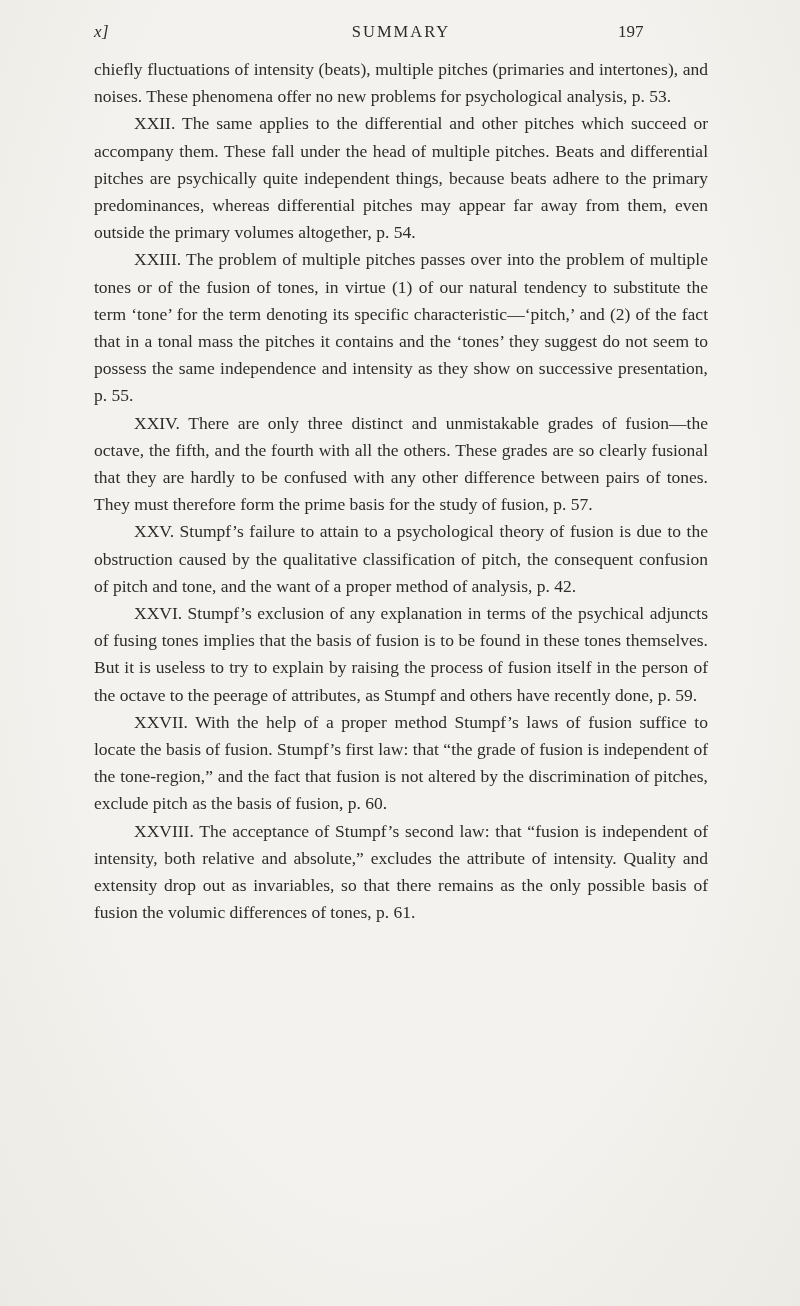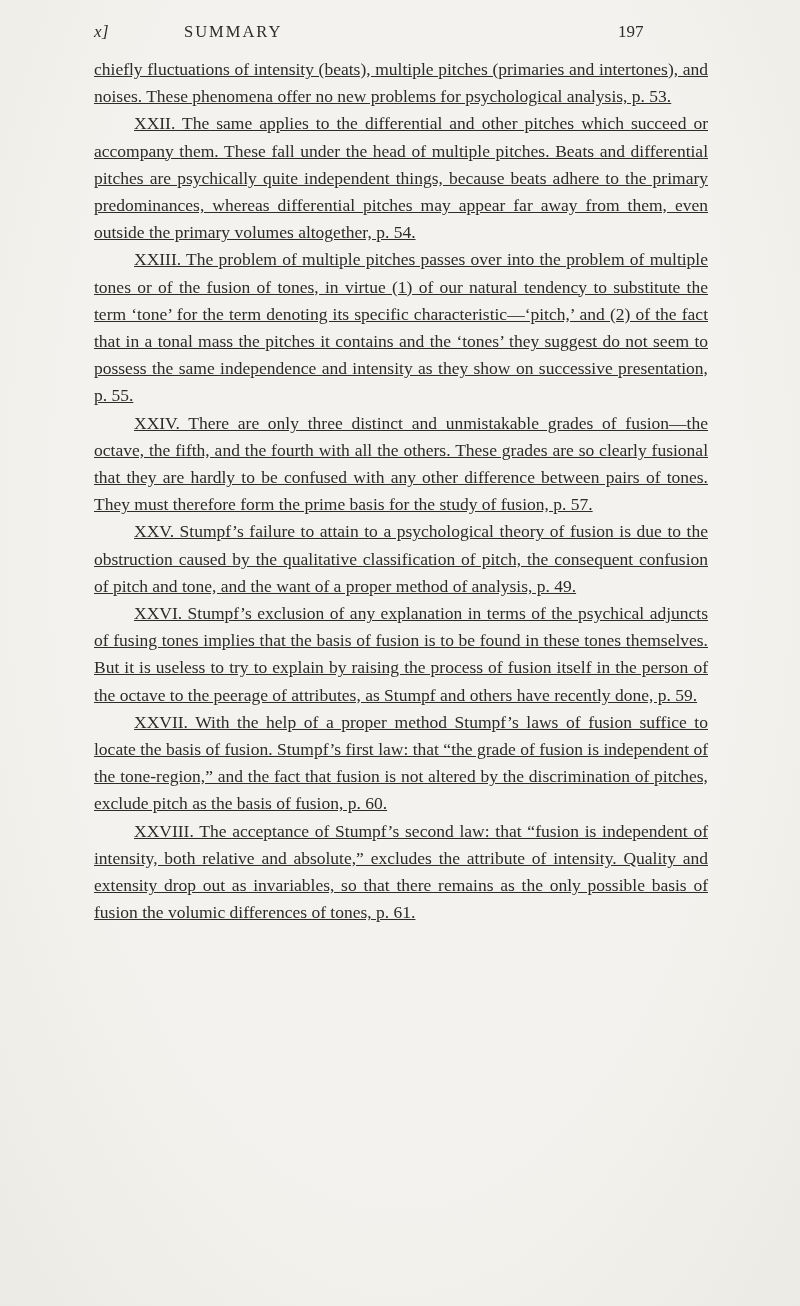--- a/index.html
+++ b/index.html
@@ -30,36 +30,36 @@
     margin-bottom: 14px;
   }
   .running-head .folio-left {
     width: 90px;
     text-align: left;
     font-style: italic;
     letter-spacing: 0.5px;
   }
   .running-head .head-title {
     flex: 1;
+    text-align: center;
     letter-spacing: 2px;
     font-size: 16.5px;
   }
   .running-head .folio-right {
     width: 90px;
   }
   .body-text {
     font-size: 17.5px;
     line-height: 27.2px;
     text-align: justify;
     text-justify: inter-word;
   }
   .body-text p {
     margin: 0;
     padding: 0;
-    text-decoration: underline;
   }
   .body-text p.indented {
     text-indent: 40px;
   }
 </style>
 </head>
 <body>
 
 <div class="page">
 
@@ -67,19 +67,19 @@
     <span class="folio-left">x]</span>
     <span class="head-title">SUMMARY</span>
     <span class="folio-right">197</span>
   </div>
 
   <div class="body-text">
     <p class="continuation">chiefly fluctuations of intensity (beats), multiple pitches (primaries and intertones), and noises. These phenomena offer no new problems for psychological analysis, p. 53.</p>
     <p class="indented">XXII. The same applies to the differential and other pitches which succeed or accompany them. These fall under the head of multiple pitches. Beats and differential pitches are psychically quite independent things, because beats adhere to the primary predominances, whereas differential pitches may appear far away from them, even outside the primary volumes altogether, p. 54.</p>
     <p class="indented">XXIII. The problem of multiple pitches passes over into the problem of multiple tones or of the fusion of tones, in virtue (1) of our natural tendency to substitute the term ‘tone’ for the term denoting its specific characteristic—‘pitch,’ and (2) of the fact that in a tonal mass the pitches it contains and the ‘tones’ they suggest do not seem to possess the same independence and intensity as they show on successive presentation, p. 55.</p>
     <p class="indented">XXIV. There are only three distinct and unmistakable grades of fusion—the octave, the fifth, and the fourth with all the others. These grades are so clearly fusional that they are hardly to be confused with any other difference between pairs of tones. They must therefore form the prime basis for the study of fusion, p. 57.</p>
-    <p class="indented">XXV. Stumpf’s failure to attain to a psychological theory of fusion is due to the obstruction caused by the qualitative classification of pitch, the consequent confusion of pitch and tone, and the want of a proper method of analysis, p. 49.</p>
+    <p class="indented">XXV. Stumpf’s failure to attain to a psychological theory of fusion is due to the obstruction caused by the qualitative classification of pitch, the consequent confusion of pitch and tone, and the want of a proper method of analysis, p. 42.</p>
     <p class="indented">XXVI. Stumpf’s exclusion of any explanation in terms of the psychical adjuncts of fusing tones implies that the basis of fusion is to be found in these tones themselves. But it is useless to try to explain by raising the process of fusion itself in the person of the octave to the peerage of attributes, as Stumpf and others have recently done, p. 59.</p>
     <p class="indented">XXVII. With the help of a proper method Stumpf’s laws of fusion suffice to locate the basis of fusion. Stumpf’s first law: that “the grade of fusion is independent of the tone-region,” and the fact that fusion is not altered by the discrimination of pitches, exclude pitch as the basis of fusion, p. 60.</p>
     <p class="indented">XXVIII. The acceptance of Stumpf’s second law: that “fusion is independent of intensity, both relative and absolute,” excludes the attribute of intensity. Quality and extensity drop out as invariables, so that there remains as the only possible basis of fusion the volumic differences of tones, p. 61.</p>
   </div>
 
 </div>
 
 </body></html>

